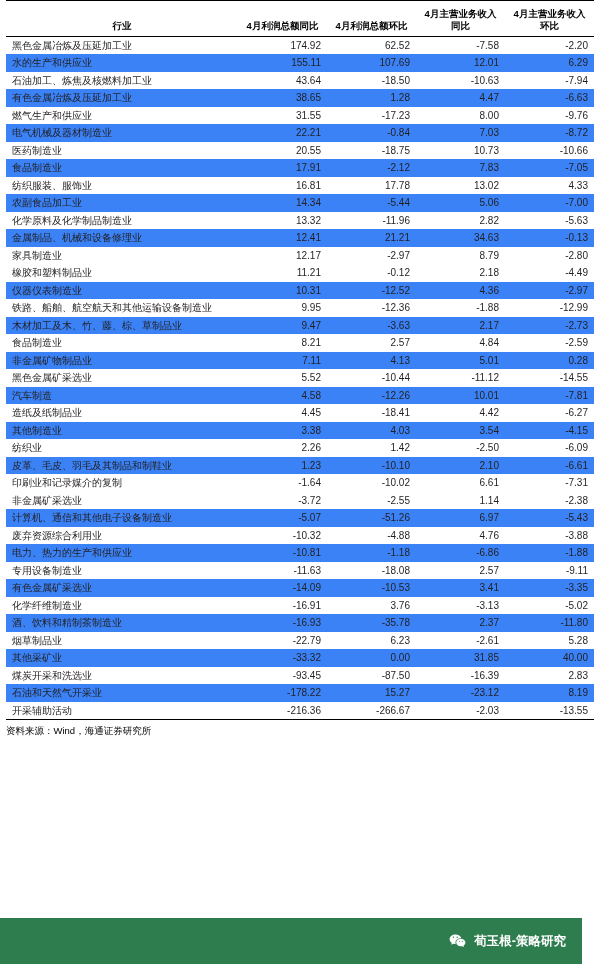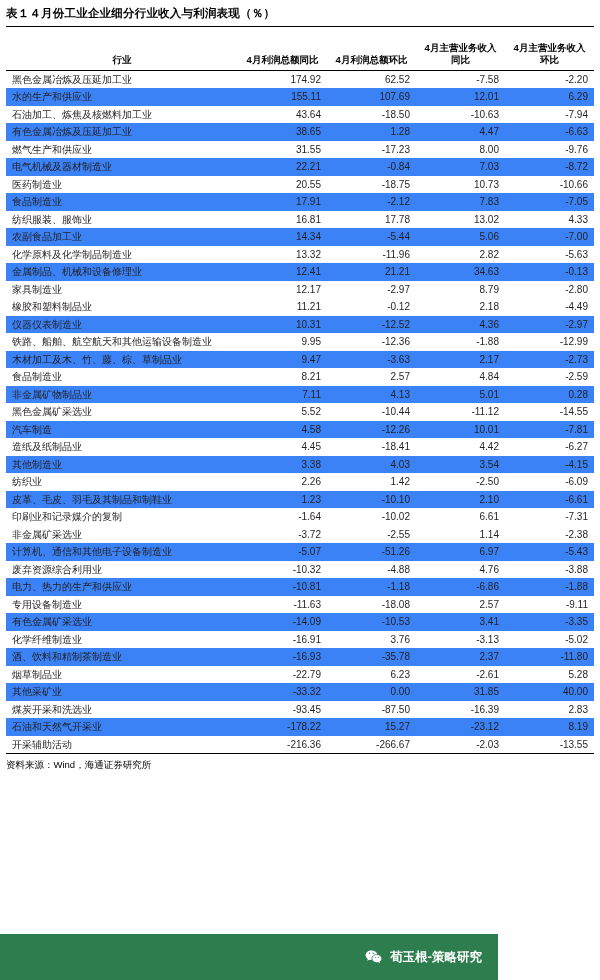--- a/index.html
+++ b/index.html
@@ -36,21 +36,21 @@
     table-layout: fixed;
     font-size: 10px;
   }
   table.data col.c-industry { width: 232px; }
   table.data col.c-num { width: 89px; }
   table.data thead th {
     font-size: 9.5px;
     font-weight: bold;
     color: #000000;
     vertical-align: bottom;
-    padding: 15px 6px 4px 6px;
+    padding: 7px 6px 4px 6px;
     border-top: 1.6px solid #000000;
     border-bottom: 1px solid #000000;
     line-height: 1.25;
     text-align: center;
   }
   table.data thead th.h-industry {
     text-align: center;
     vertical-align: bottom;
     padding-bottom: 4px;
   }
@@ -78,22 +78,22 @@
     border-bottom: 1.4px solid #000000;
   }
   .source {
     font-size: 9.5px;
     color: #000000;
     padding: 5px 6px 0 6px;
   }
   .footer {
     position: absolute;
     left: 0;
-    bottom: 0;
-    width: 498px;
+    bottom: 16px;
+    width: 582px;
     height: 46px;
     background: #2e7d4f;
     display: flex;
     align-items: center;
     justify-content: flex-end;
     box-sizing: border-box;
     padding-right: 16px;
   }
   .footer .wx {
     display: flex;
@@ -107,21 +107,20 @@
     width: 19px;
     height: 19px;
     display: inline-block;
   }
 </style>
 </head>
 <body>
 
 <div class="page">
 
-  <div class="title">表１４月份工业企业细分行业收入与利润表现（％）</div>
 
   <table class="data">
     <colgroup>
       <col class="c-industry">
       <col class="c-num">
       <col class="c-num">
       <col class="c-num">
       <col class="c-num">
     </colgroup>
     <thead>

